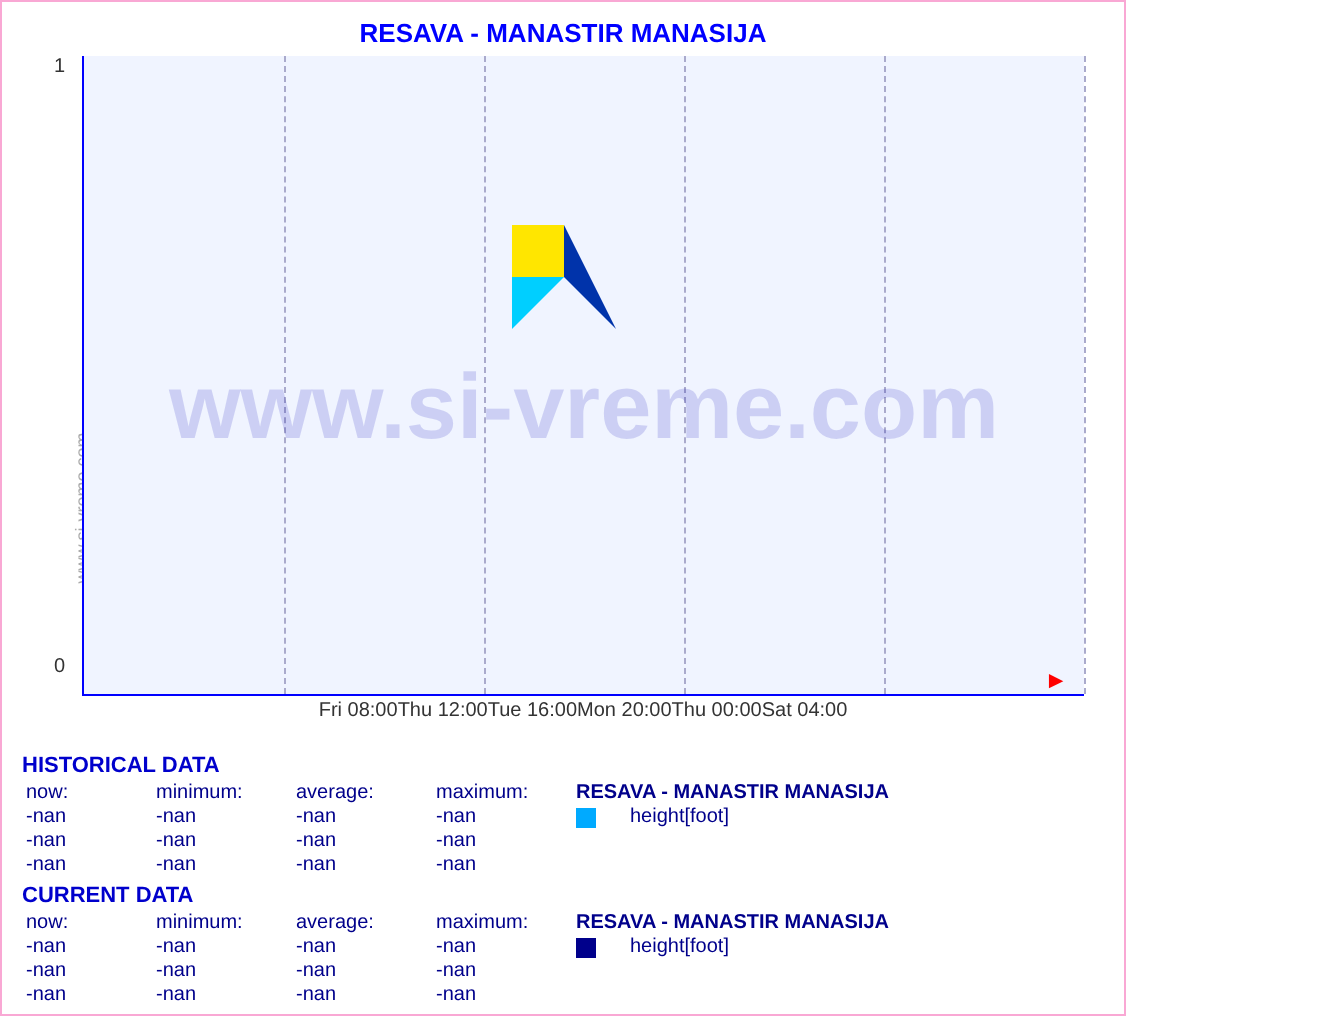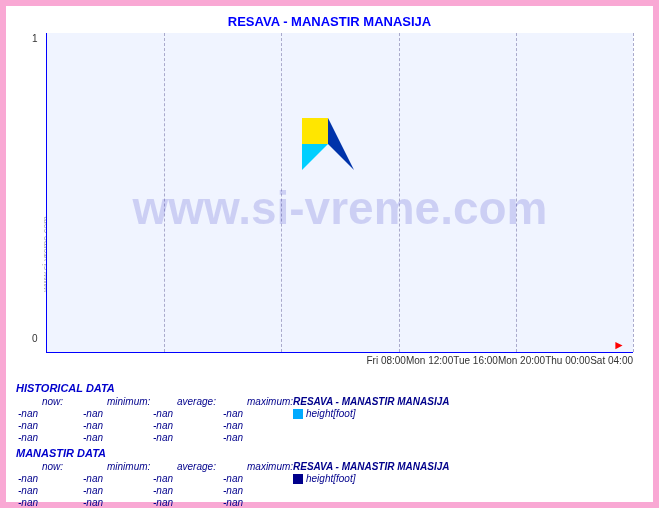--- a/index.html
+++ b/index.html
@@ -6,23 +6,23 @@
     body {
       width: 659px;
       height: 508px;
       background: #fff;
       font-family: Arial, sans-serif;
       font-size: 11px;
       overflow: hidden;
     }
 
     .outer {
-      width: 659px;
+      width: 563px;
       height: 508px;
-      border: 6px solid #f9a8d4;
+      border: 1px solid #f9a8d4;
       position: relative;
       background: #fff;
     }
 
     
     .chart-container {
       position: absolute;
       top: 8px;
       left: 10px;
       right: 10px;
@@ -70,21 +70,21 @@
       bottom: 22px;
       color: #333;
       font-size: 10px;
     }
 
     
     .x-labels {
       display: flex;
       margin-left: 30px;
       margin-right: 10px;
-      justify-content: flex-end;
+      justify-content: center;
       color: #333;
       font-size: 10px;
       margin-top: 2px;
     }
 
     
     .x-arrow {
       position: absolute;
       right: 8px;
       bottom: 0;
@@ -103,21 +103,20 @@
       font-size: 9px;
       white-space: nowrap;
     }
 
     
     .data-section {
       position: absolute;
       top: 372px;
       left: 10px;
       right: 24px;
-      font-style: italic;
     }
 
     .section-header {
       color: #00c;
       font-weight: bold;
       font-size: 11px;
       margin-top: 4px;
       margin-bottom: 2px;
     }
 
@@ -129,35 +128,34 @@
       row-gap: 1px;
     }
 
     .data-cell {
       padding: 0 2px;
     }
 
     .legend-entry {
       display: flex;
       align-items: flex-end;
-      gap: 3px;
+      gap: 17px;
     }
 
     .legend-box {
       width: 10px;
       height: 10px;
       display: inline-block;
       flex-shrink: 0;
     }
 
     .col-header {
       font-size: 10px;
       color: #00008b;
       font-weight: normal;
-      margin-left: 24px;
     }
 
     .resava-label {
       font-weight: bold;
       color: #00008b;
       font-size: 10px;
     }
   </style>
 </head>
 <body>
@@ -197,21 +195,21 @@
 
         <div style="position:absolute; top: 55%; left: 50%; transform: translate(-50%, -50%); white-space:nowrap;">
           <span style="font-size: 46px; font-weight: bold; color: rgba(0,0,180,0.15);">www.si-vreme.com</span>
         </div>
 
         <div class="x-arrow">►</div>
       </div>
 
       <div class="x-labels">
         <span>Fri 08:00</span>
-        <span>Mon 12:00</span>
+        <span>Thu 12:00</span>
         <span>Tue 16:00</span>
         <span>Mon 20:00</span>
         <span>Thu 00:00</span>
         <span>Sat 04:00</span>
       </div>
     </div>
   </div>
 
   <div class="data-section">
 
@@ -239,21 +237,21 @@
       <span class="data-cell">-nan</span>
       <span class="data-cell"></span>
 
       <span class="data-cell">-nan</span>
       <span class="data-cell">-nan</span>
       <span class="data-cell">-nan</span>
       <span class="data-cell">-nan</span>
       <span class="data-cell"></span>
     </div>
 
-    <div class="section-header">MANASTIR DATA</div>
+    <div class="section-header">CURRENT DATA</div>
     <div class="data-table">
 
       <span class="data-cell col-header">now:</span>
       <span class="data-cell col-header">minimum:</span>
       <span class="data-cell col-header">average:</span>
       <span class="data-cell col-header">maximum:</span>
       <span class="data-cell resava-label">RESAVA -  MANASTIR MANASIJA</span>
 
       <span class="data-cell">-nan</span>
       <span class="data-cell">-nan</span>

